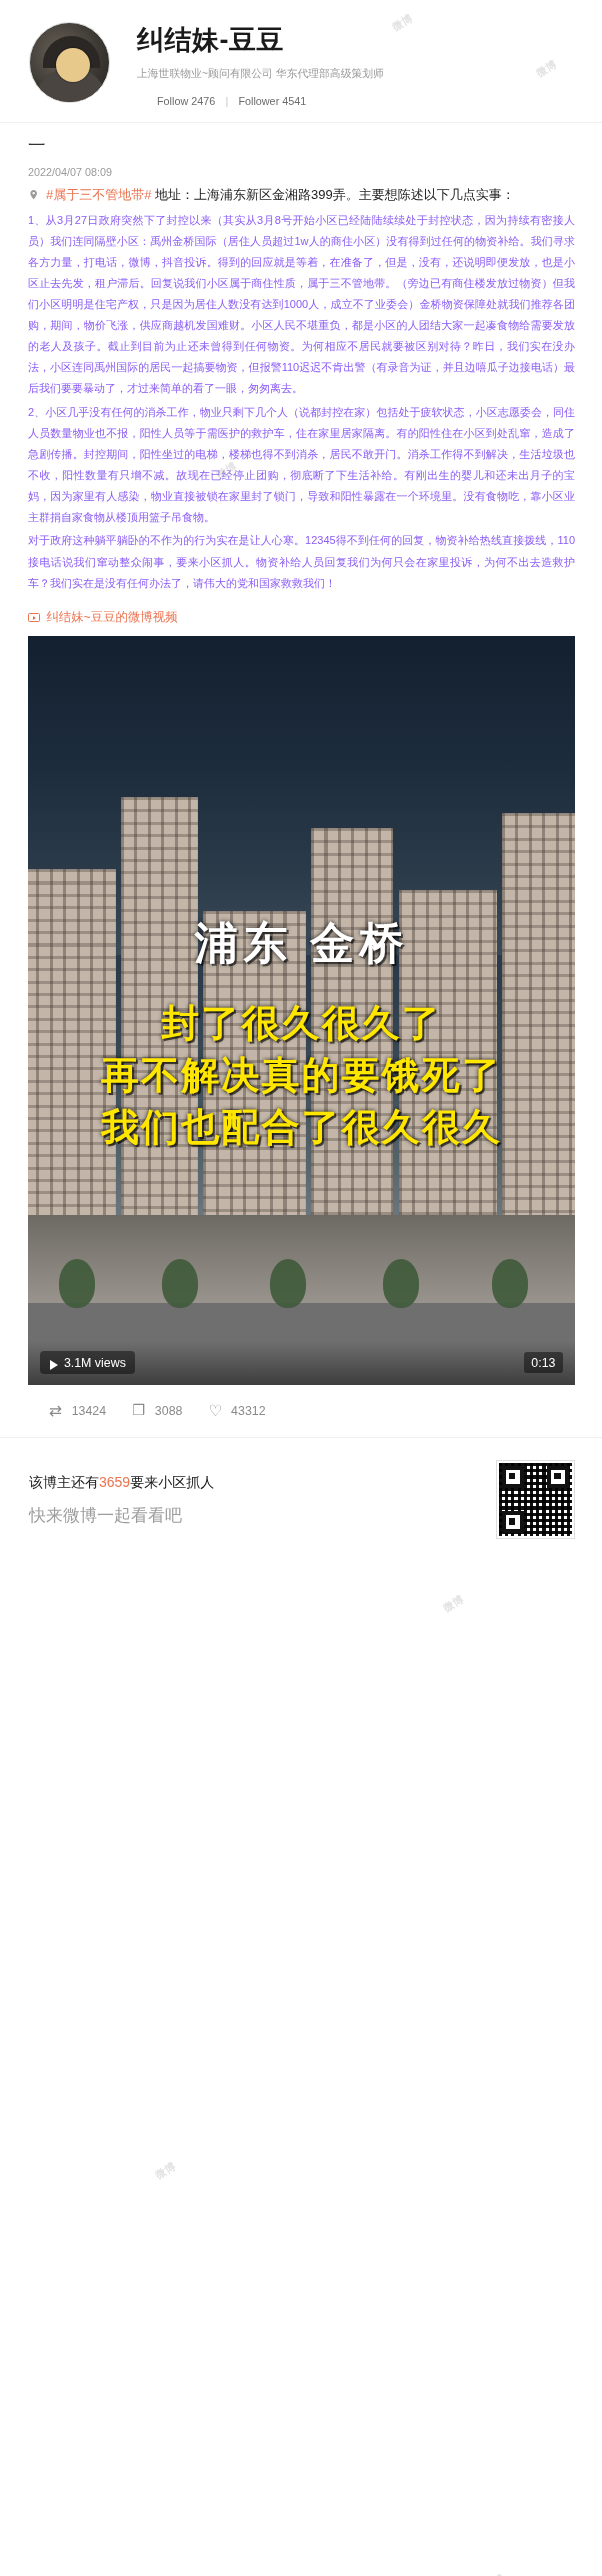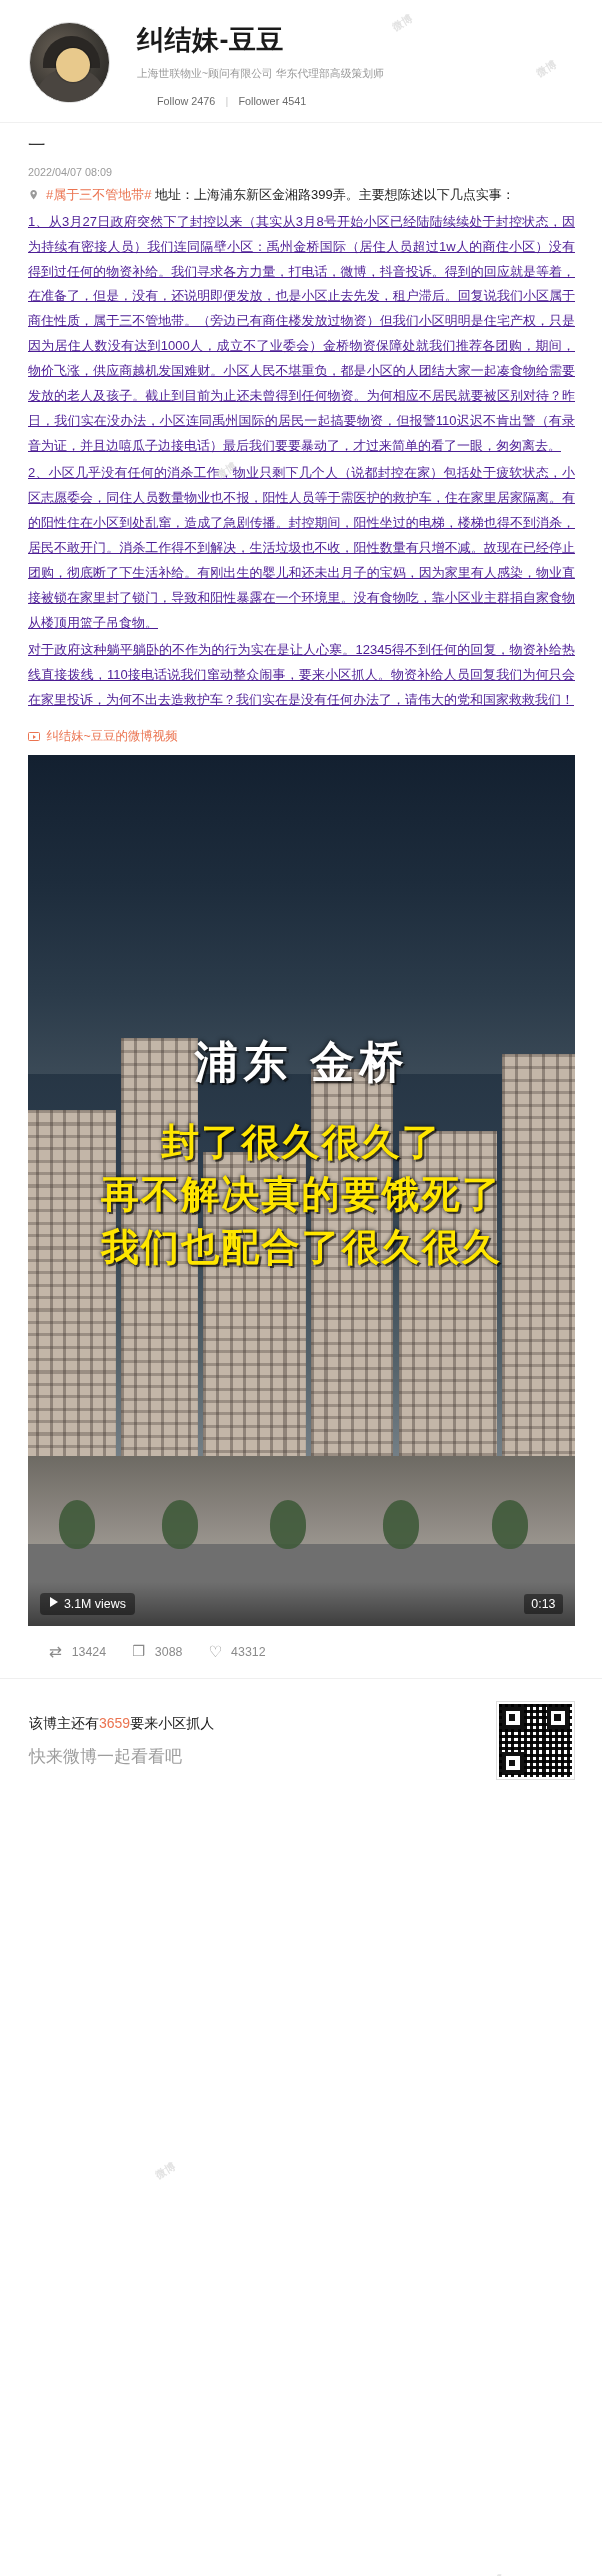--- a/index.html
+++ b/index.html
@@ -111,27 +111,26 @@
     padding-bottom: 2.1px;
   }
   .pin-icon {
     display: inline-block;
     width: 11.3px; height: 11.3px;
     vertical-align: -1.5px;
     margin-right: 3.1px;
   }
   .topic-link { color: #eb7350; }
   .para {
-    font-size: 13px;
+    font-size: 11px;
     line-height: 1.92;
-    color: #4c1d95;
+    color: #8b5cf6;
     text-align: justify;
     margin: 0 0 2.1px 0;
     word-break: break-all;
-    text-decoration: underline;
   }
   .video-caption {
     font-size: 12.4px;
     color: #eb7350;
     padding: 13.4px 0 9.3px 0;
     display: flex;
     align-items: center;
     gap: 6px;
   }
   .vid-icon {
@@ -148,21 +147,21 @@
     border-left: 3.6px solid #eb7350;
     border-top: 2.1px solid transparent;
     border-bottom: 2.1px solid transparent;
   }
 
   
   .video-wrap {
     position: relative;
     width: 547px;
     margin: 0 28px;
-    height: 871px;
+    height: 749px;
     background: linear-gradient(#17232f 0%, #22313f 28%, #2c3c4c 46%, #3a4a56 58%, #55636b 70%, #78838a 82%, #9aa3a7 92%, #b4bbbe 100%);
     overflow: hidden;
   }
   .sky {
     position: absolute; left:0; right:0; top:0; height: 319px;
     background: linear-gradient(#132030 0%, #1d2c3c 40%, #2b3b4a 75%, #3b4a57 100%);
   }
   .bldg {
     position: absolute;
     bottom: 155px;
@@ -218,21 +217,21 @@
     position: absolute;
     left: 0; right: 0; bottom: 0;
     height: 44px;
     display: flex;
     align-items: center;
     justify-content: space-between;
     padding: 0 12.4px;
     background: linear-gradient(rgba(0,0,0,0) 0%, rgba(0,0,0,0.45) 100%);
   }
   .views-pill {
-    display: flex; align-items: flex-start; gap: 6.2px;
+    display: flex; align-items: flex-end; gap: 6.2px;
     background: rgba(0,0,0,0.45);
     border-radius: 4.1px;
     padding: 4.1px 9.3px;
     color: #fff;
     font-size: 12.4px;
   }
   .play-tri {
     width: 0; height: 0;
     border-left: 8.2px solid #ffffff;
     border-top: 5.2px solid transparent;

